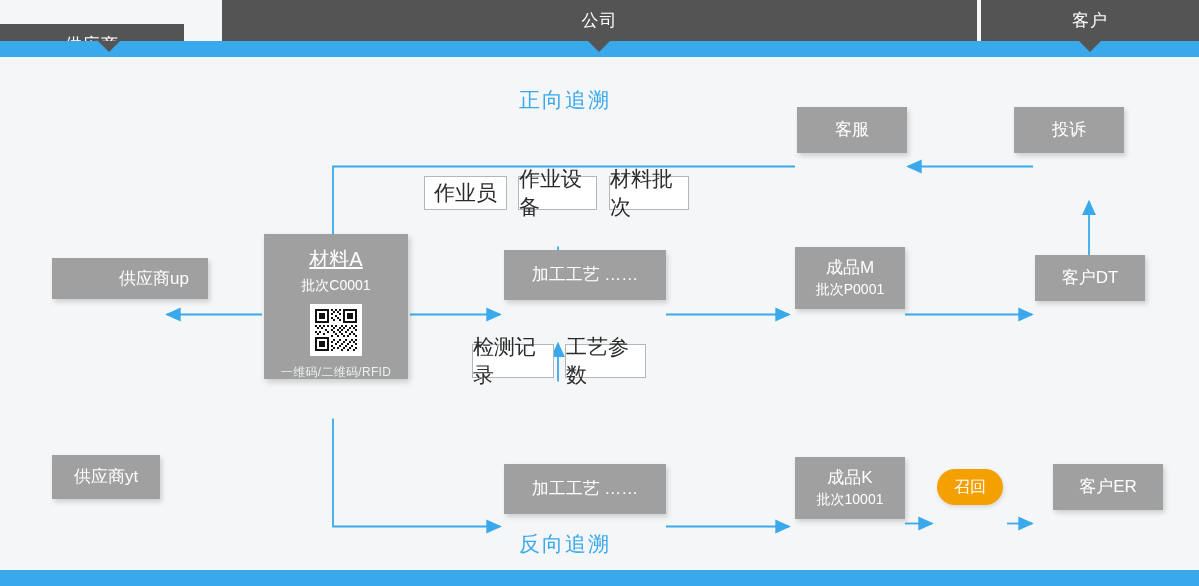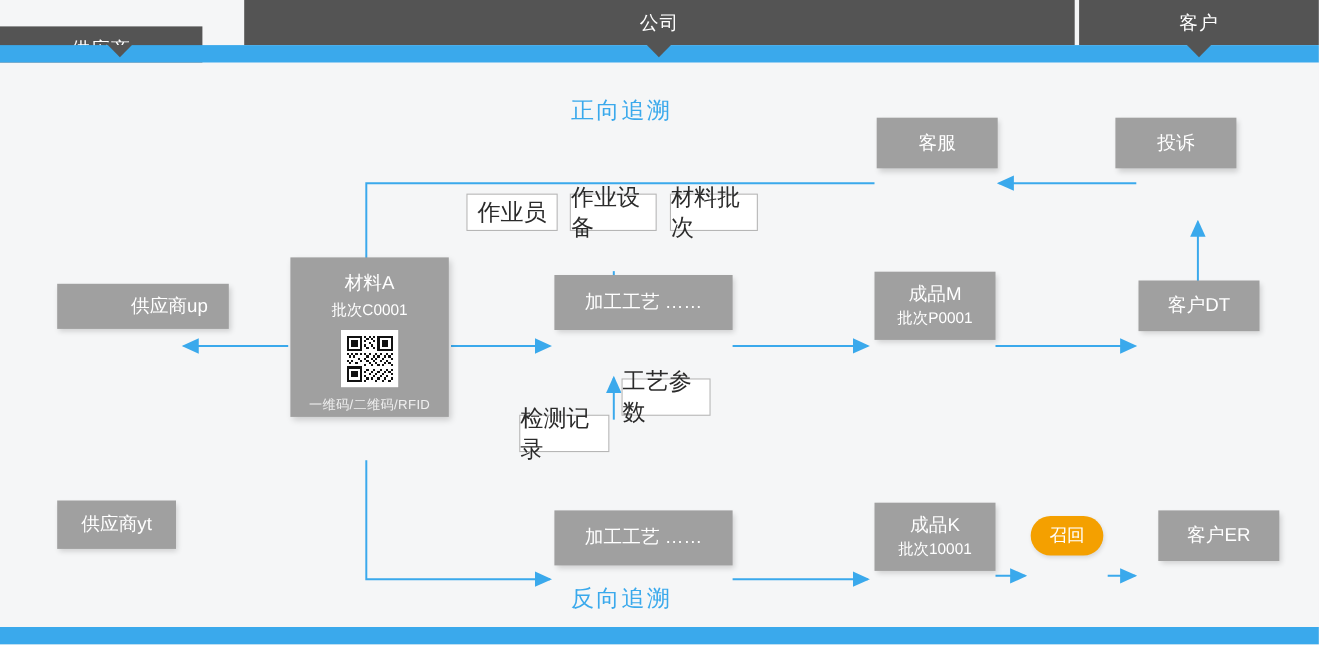--- a/index.html
+++ b/index.html
@@ -41,21 +41,21 @@
   }
   .node .t1{font-size:17px;}
   .node .t2{font-size:14px;margin-top:3px;}
 
   .matbox{
     position:absolute;background:#a0a0a0;color:#fff;
     box-shadow:2px 3px 6px rgba(0,0,0,0.18);
     display:flex;flex-direction:column;align-items:center;
     padding-top:12px;box-sizing:border-box;
   }
-  .matbox .m1{font-size:17px;}
+  .matbox .m1{font-size:20px;text-decoration:underline;}
   .matbox .m2{font-size:14px;margin-top:4px;}
   .matbox .m3{font-size:12px;color:#efefef;margin-top:8px;letter-spacing:.3px;}
 
   .qr{
     width:46px;height:46px;margin-top:9px;background:#ffffff;
     padding:3px;box-sizing:content-box;display:block;
   }
   .qr svg{display:block;}
 
   
@@ -275,21 +275,21 @@
     <div class="attr" style="left:424px;top:119px;width:83px;">
       <span>作业员</span>
     </div>
     <div class="attr" style="left:518px;top:119px;width:79px;">
       <span>作业设备</span>
     </div>
     <div class="attr" style="left:609px;top:119px;width:80px;">
       <span>材料批次</span>
     </div>
 
-    <div class="attr" style="left:472px;top:287px;width:82px;margin-top:33px;">
+    <div class="attr" style="left:472px;top:287px;width:82px;">
       <span>检测记录</span>
     </div>
     <div class="attr" style="left:565px;top:287px;width:81px;">
       <span>工艺参数</span>
     </div>
 
     <div class="node" style="left:504px;top:193px;width:162px;height:50px;">
       <span class="t1">加工工艺  ……</span>
     </div>
 

